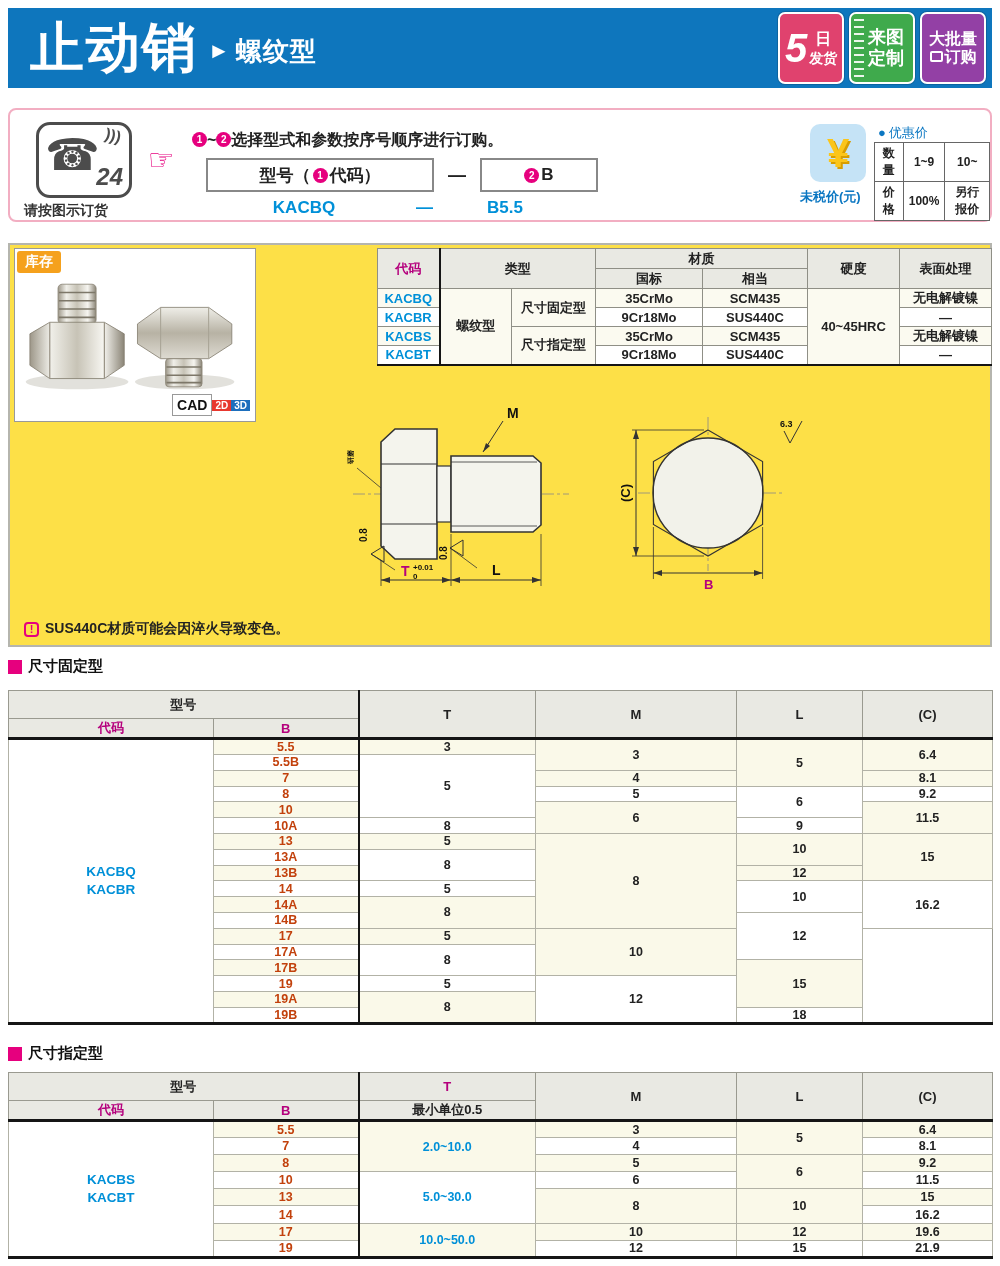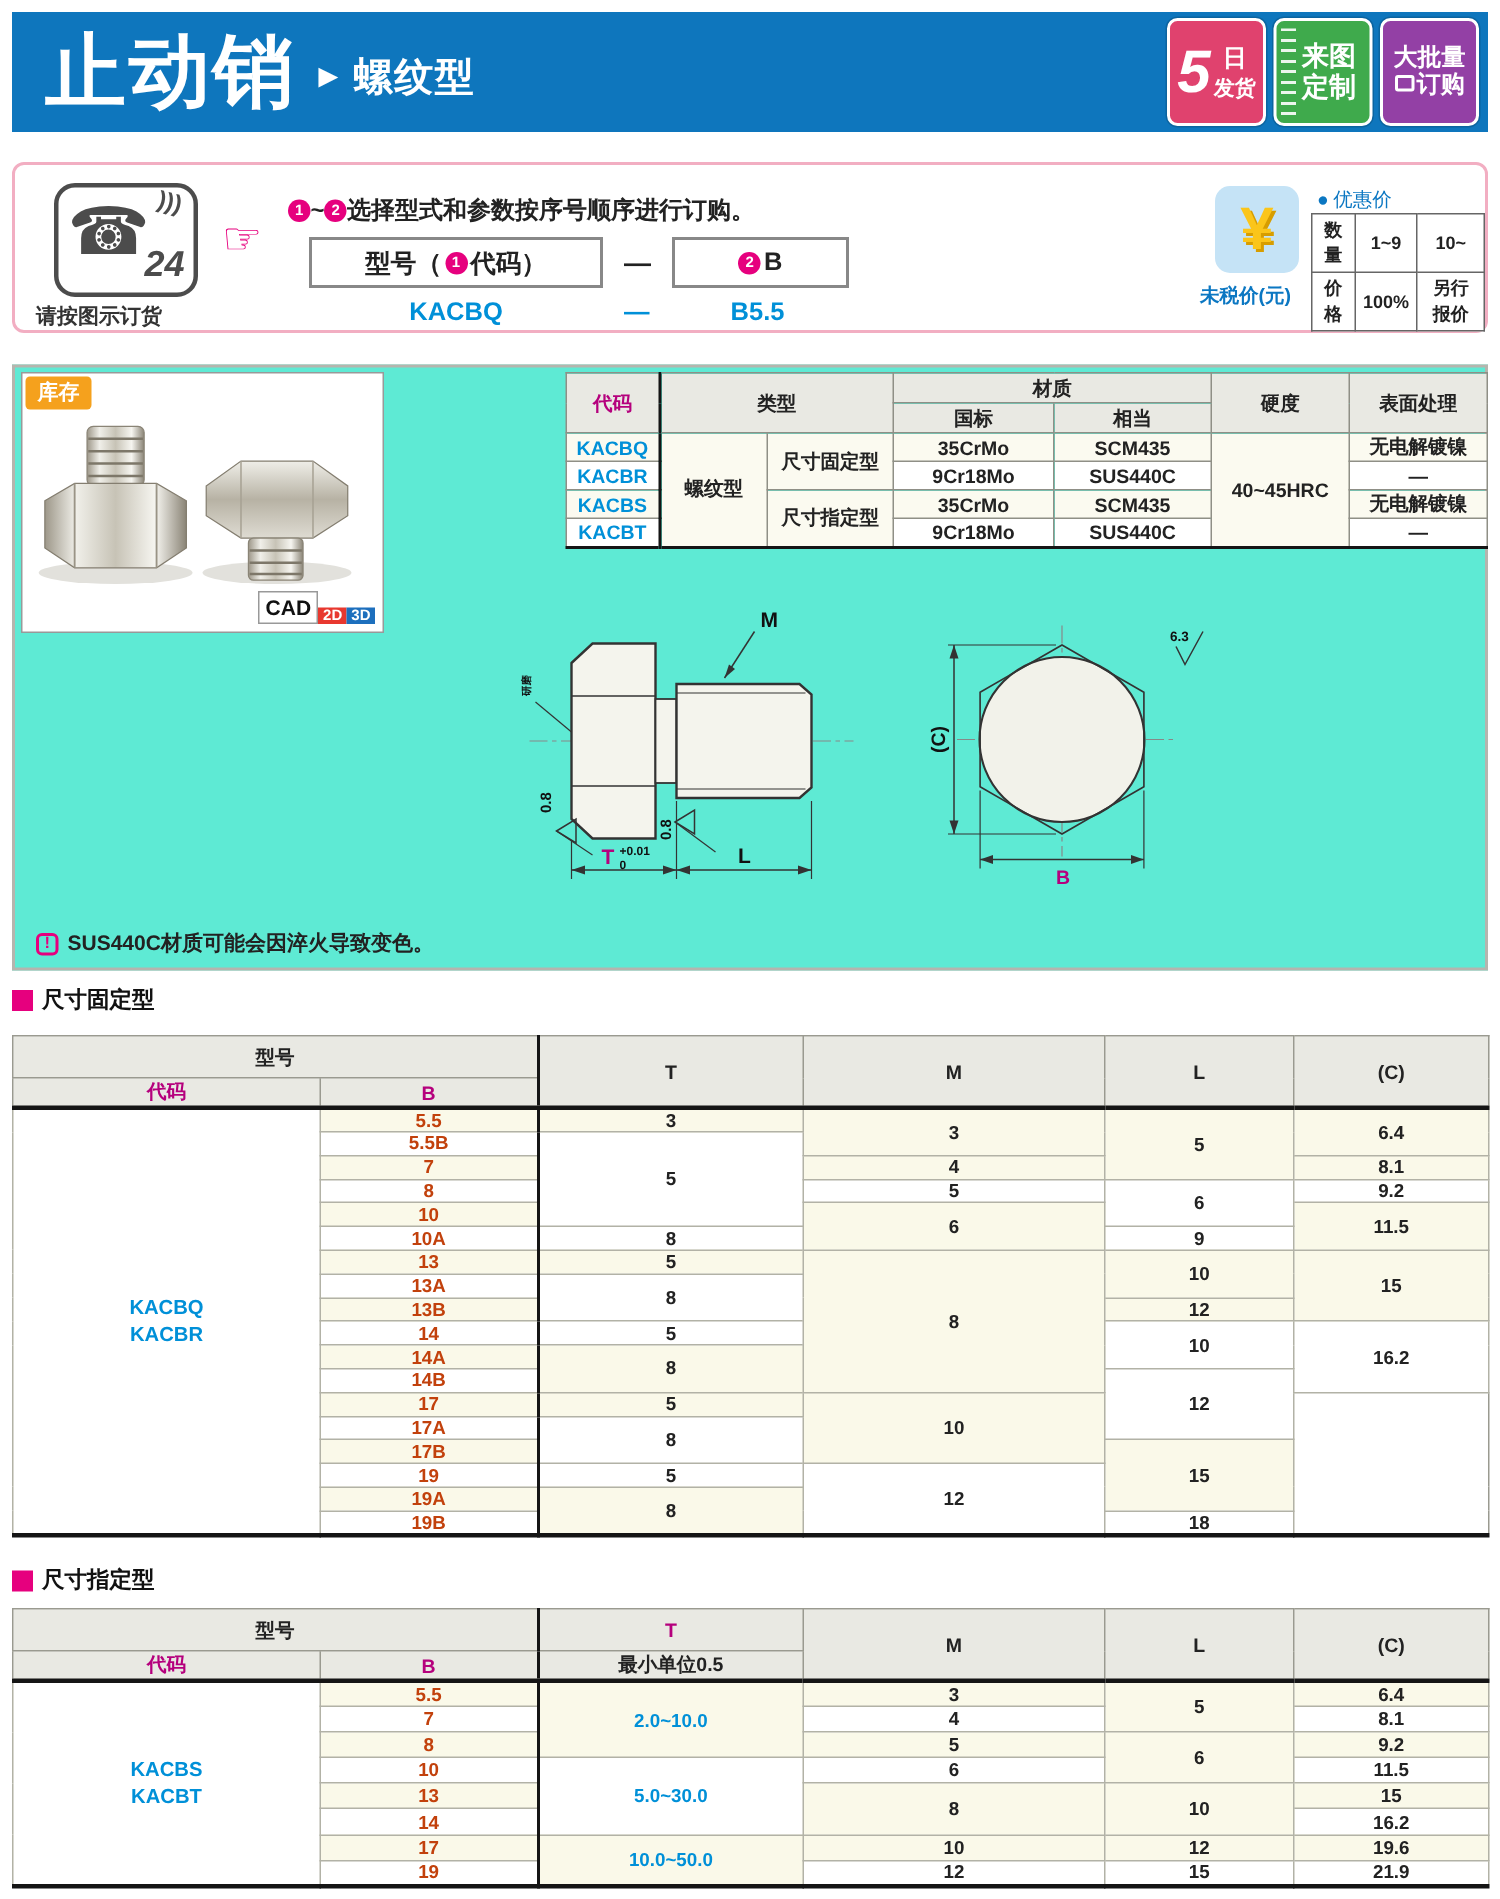--- a/index.html
+++ b/index.html
@@ -50,25 +50,25 @@
   .yenbox { position:absolute; left:800px; top:14px; width:56px; height:58px; border-radius:10px; background:#c5e3f6;
             display:flex; align-items:center; justify-content:center; }
   .yen { font-size:40px; font-weight:bold; color:#fbc51a; text-shadow:2px 2px 0 #d79d00; }
   .taxnote { position:absolute; left:790px; top:78px; font-size:13px; font-weight:bold; color:#0b77c2; }
   .disc-title { position:absolute; left:868px; top:14px; font-size:13px; font-weight:normal; color:#0b77c2; }
   .disc-title .dot { color:#0b77c2; margin-right:3px; }
   .disc { position:absolute; left:864px; top:32px; border-collapse:collapse; }
   .disc td { border:1px solid #666; font-size:12px; font-weight:bold; color:#222; padding:2px 5px; text-align:center; background:#fff; }
 
   
-  .mainbox { position:absolute; left:8px; top:243px; width:984px; height:404px; border:2px solid #b5b5ae; background:#5eead4; }
+  .mainbox { position:absolute; left:8px; top:243px; width:984px; height:404px; border:2px solid #b5b5ae; background:#fde047; }
   .photobox { position:absolute; left:4px; top:3px; width:242px; height:174px; border:1px solid #999; background:#fff; }
   .stock { position:absolute; left:2px; top:2px; background:#f5a11d; color:#fff; font-weight:bold; font-size:14px;
            padding:2px 8px; border-radius:3px; }
-  .cadbadge { position:absolute; right:5px; bottom:5px; display:flex; align-items:flex-end; }
+  .cadbadge { position:absolute; right:5px; bottom:5px; display:flex; align-items:center; }
   .cadbadge .cad { border:1px solid #999; background:#fff; color:#111; font-weight:bold; font-size:14px; padding:2px 4px; display:flex; align-items:center; }
   .cadbadge .dd { display:flex; }
   .cadbadge .d2 { background:#e8382f; color:#fff; font-size:10px; font-weight:bold; padding:0 3px; }
   .cadbadge .d3 { background:#1d6fbd; color:#fff; font-size:10px; font-weight:bold; padding:0 3px; }
 
   
   .mat { position:absolute; left:367px; top:3px; width:614px; border-collapse:collapse; table-layout:fixed; }
   .mat th, .mat td { border:1px solid #8f8f86; font-weight:bold; text-align:center; overflow:hidden; white-space:nowrap; }
   .mat th { background:#e9e9e3; color:#222; font-size:13px; height:20px; }
   .mat td { font-size:13px; color:#222; height:19px; background:#fff; }
@@ -146,21 +146,21 @@
       <span class="tel">☎</span>
       <span class="wave">)))</span>
       <span class="t24">24</span>
     </div>
     <div class="phone-label">请按图示订货</div>
     <div class="hand">☞</div>
     <div class="instr">
       <span class="cnum">1</span><span>~</span><span class="cnum">2</span><span>选择型式和参数按序号顺序进行订购。</span>
     </div>
     <div class="mrow">
-      <div class="mbox" style="width:196px;">
+      <div class="mbox" style="width:228px;">
         <span>型号（</span>
           <span class="cnum">1</span>
           <span>代码）</span>
       </div>
       <span class="mdash">—</span>
       <div class="mbox" style="width:118px;">
         <span class="cnum">2</span>
           <span>B</span>
       </div>
     </div>

